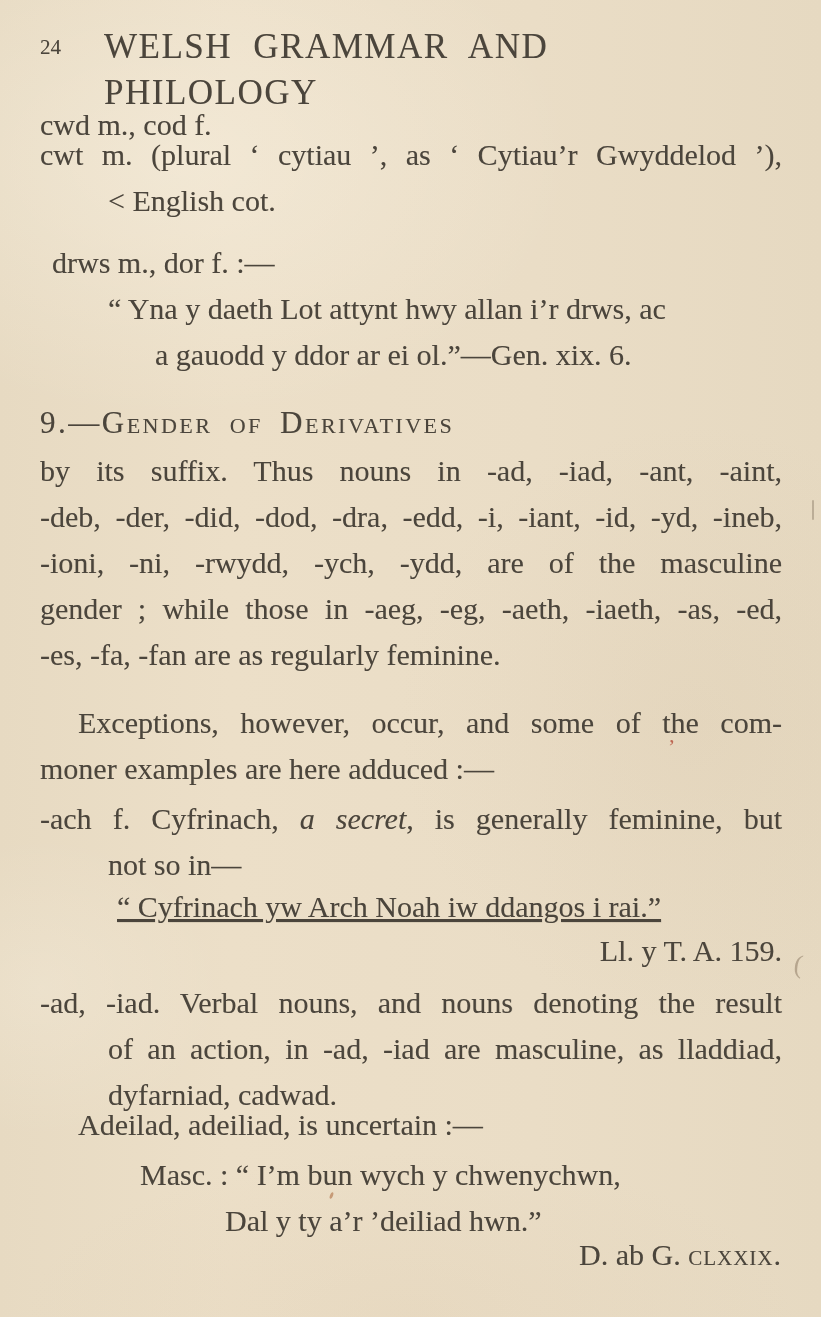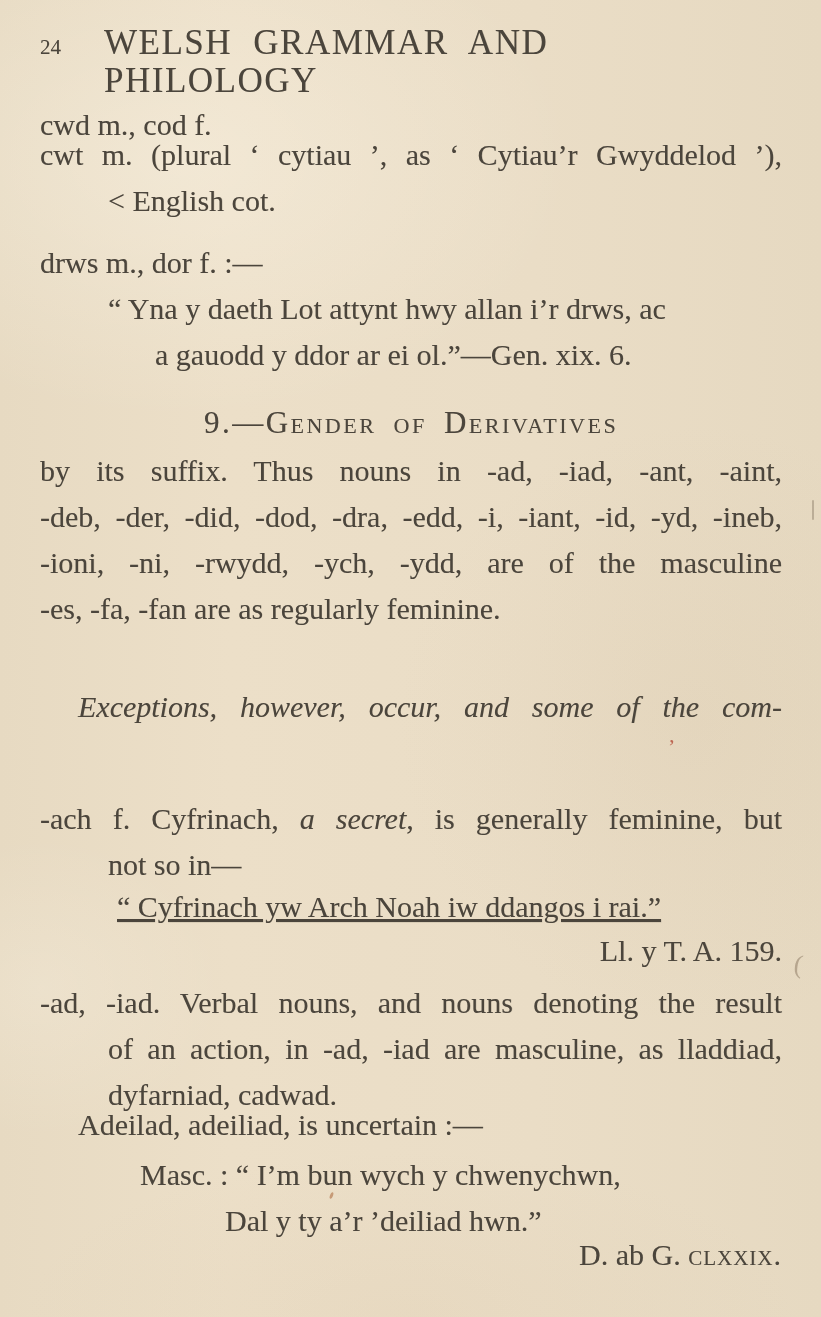--- a/index.html
+++ b/index.html
@@ -28,25 +28,24 @@
   .j { text-align: justify; text-align-last: justify; }
   .it { font-style: italic; }
   .sc { font-variant: small-caps; letter-spacing: 1px; }
 
   .pagenum {
     position: absolute; left: 0; top: 0;
     font-size: 21px; line-height: 46px;
   }
   .running-title {
     position: absolute; left: 64px; top: 0;
-    font-size: 35px; line-height: 38px;
+    font-size: 35px; line-height: 46px;
     letter-spacing: 1.5px; word-spacing: 11px;
   }
   .sec-heading {
-    text-align: center;
     font-variant: small-caps;
     font-size: 31px;
     letter-spacing: 2.5px; word-spacing: 7px;
     line-height: 46px;
   }
   .ind-38 { padding-left: 38px; }
   .ind-43 { padding-left: 43px; }
   .ind-68 { padding-left: 68px; }
   .ind-77 { padding-left: 77px; }
   .ind-100 { padding-left: 100px; }
@@ -94,39 +93,41 @@
 
   <div class="abs col" style="top:86px;margin-top:16px;">
     <div class="ln">cwd m., cod f.</div>
   </div>
 
   <div class="abs col" style="top:132px;">
     <div class="ln j">cwt m. (plural ‘ cytiau ’, as ‘ Cytiau’r Gwyddelod ’),</div>
     <div class="ln ind-68">&lt; English cot.</div>
   </div>
 
-  <div class="abs col" style="top:240px;">
+  <div class="abs col" style="top:240px;margin-left:12px;">
     <div class="ln">drws m., dor f. :—</div>
   </div>
   <div class="abs col" style="top:286px;">
     <div class="ln ind-68">“ Yna y daeth Lot attynt hwy allan i’r drws, ac</div>
     <div class="ln ind-115">a gauodd y ddor ar ei ol.”—Gen. xix. 6.</div>
   </div>
 
   <div class="abs col sec-heading" style="top:400px;">9.—Gender of Derivatives</div>
 
   <div class="abs col" style="top:448px;">
     <div class="ln j">by its suffix.  Thus nouns in -ad, -iad, -ant, -aint,</div>
     <div class="ln j">-deb, -der, -did, -dod, -dra, -edd, -i, -iant, -id, -yd, -ineb,</div>
     <div class="ln j">-ioni, -ni, -rwydd, -ych, -ydd, are of the masculine</div>
+    <div class="ln j">gender ;  while those in -aeg, -eg, -aeth, -iaeth, -as, -ed,</div>
     <div class="ln">-es, -fa, -fan are as regularly feminine.</div>
   </div>
 
-  <div class="abs col" style="top:684px;font-style:italic;">
+  <div class="abs col" style="top:700px;">
     <div class="ln j ind-38">Exceptions, however, occur, and some of the com-</div>
+    <div class="ln">moner examples are here adduced :—</div>
   </div>
 
   <div class="abs col" style="top:796px;">
     <div class="ln j"><span>-ach f.  Cyfrinach, </span><span class="it">a secret</span><span>, is generally feminine, but</span></div>
     <div class="ln ind-68">not so in—</div>
   </div>
   <div class="abs col" style="top:884px;text-decoration:underline;">
     <div class="ln ind-77">“ Cyfrinach yw Arch Noah iw ddangos i rai.”</div>
   </div>
   <div class="abs col cite-right pr-32 ln" style="top:928px;">Ll. y T. A. 159.</div>

